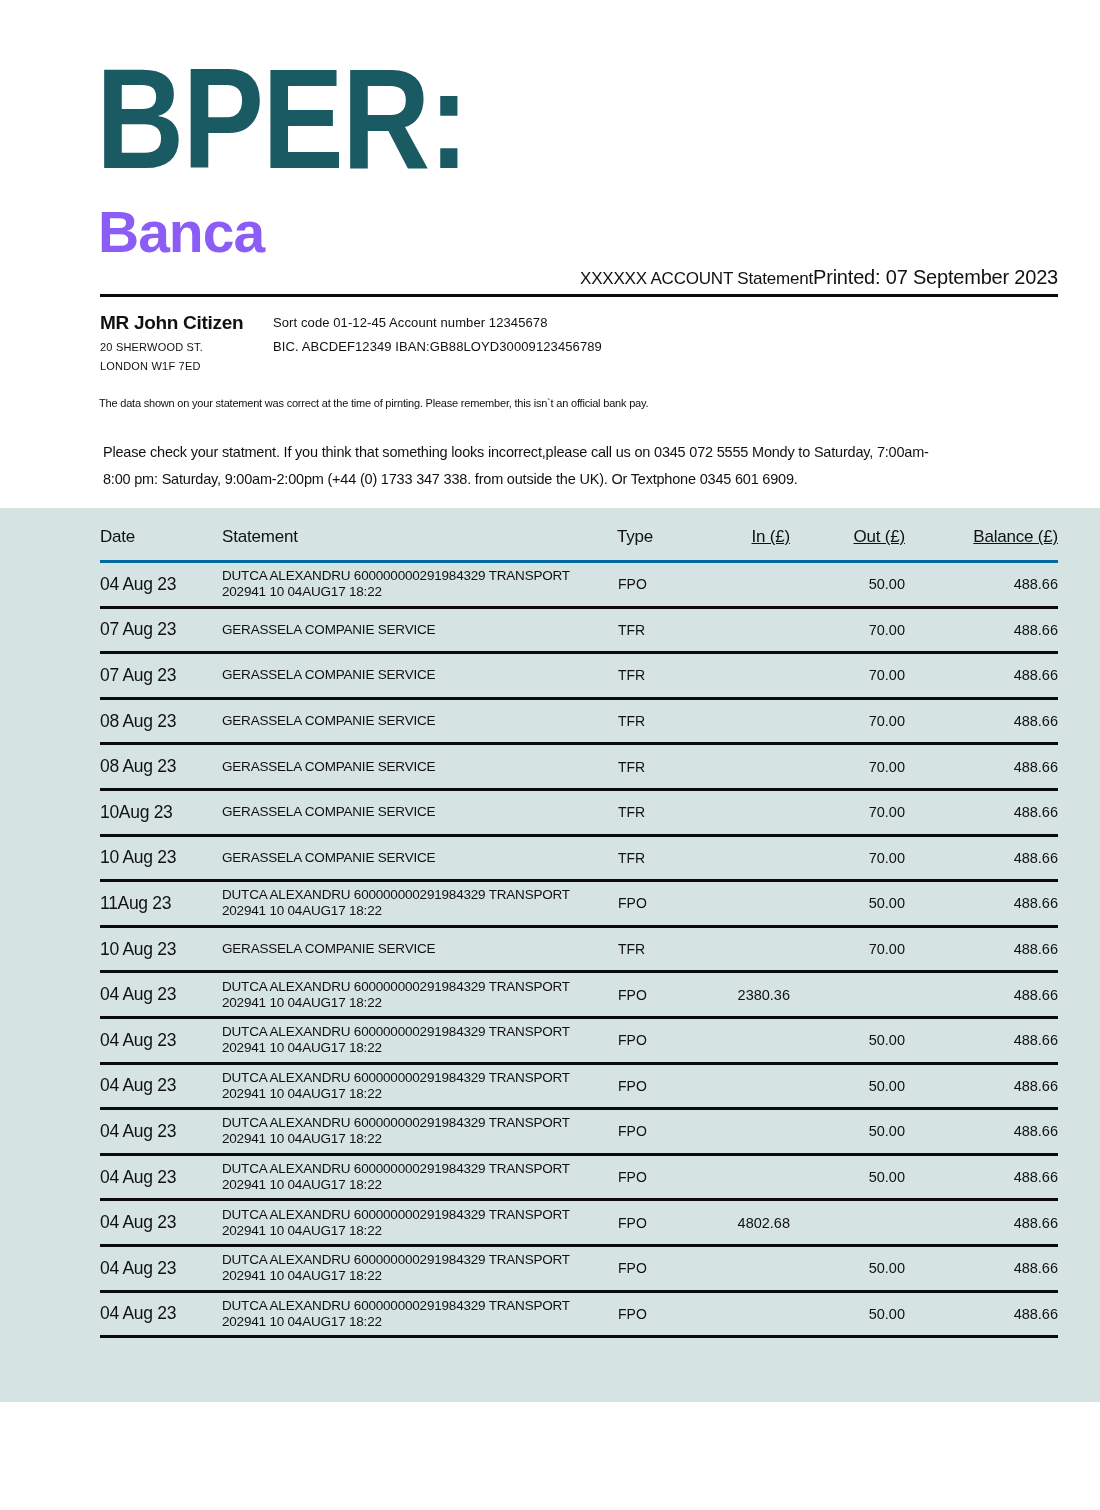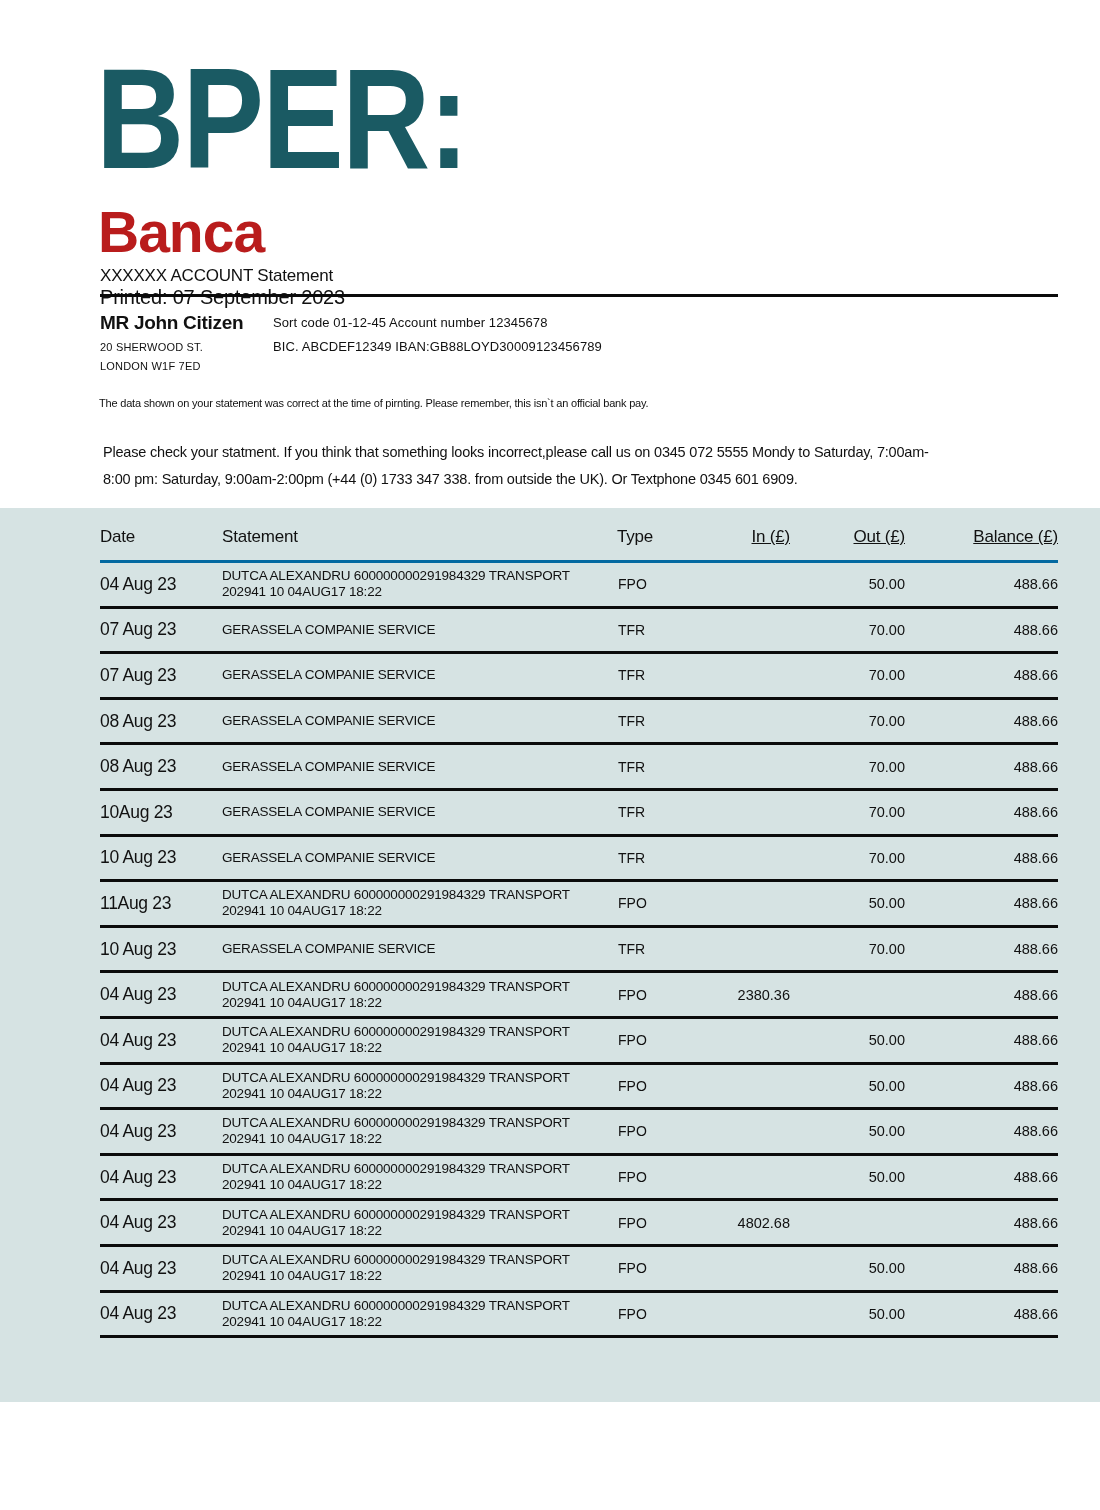--- a/index.html
+++ b/index.html
@@ -22,21 +22,21 @@
   }
   .logo-sub {
     position: absolute; left: 98px; top: 204px;
     font-size: 57px; font-weight: bold; line-height: 1;
     letter-spacing: -1px;
   }
 
   
   .stmt-row {
     position: absolute; left: 100px; top: 266px; width: 958px;
-    display: flex; justify-content: flex-end; align-items: baseline; flex-direction: column;
+    display: flex; justify-content: flex-end; align-items: baseline;
   }
   .stmt-title { font-size: 17px; letter-spacing: -0.2px; }
   .printed { font-size: 20px; letter-spacing: -0.2px; }
   .rule {
     position: absolute; left: 100px; top: 294px; width: 958px; height: 3px;
     background: #0b0b0b;
   }
 
   
   .account-block { position: absolute; left: 100px; top: 312px; width: 958px; }
@@ -85,21 +85,21 @@
   .c.desc { font-size: 13.5px; line-height: 16px; letter-spacing: -0.2px; }
   .c.type { font-size: 14px; padding-left: 1px; }
   .c.num  { font-size: 14.5px; text-align: right; }
 </style>
 </head>
 <body>
 
 <div class="page">
 
   <div class="logo-wordmark" style="color: rgb(26, 90, 99);">BPER:</div>
-  <div class="logo-sub" style="color: #b91c1c;">Banca</div>
+  <div class="logo-sub" style="color: #8b5cf6;">Banca</div>
 
   <div class="stmt-row">
     <span class="stmt-title">XXXXXX ACCOUNT Statement</span>
     <span class="printed">Printed: 07 September 2023</span>
   </div>
   <div class="rule"></div>
 
   <div class="account-block">
     <div class="holder">
       <div class="holder-name">MR John Citizen</div>

